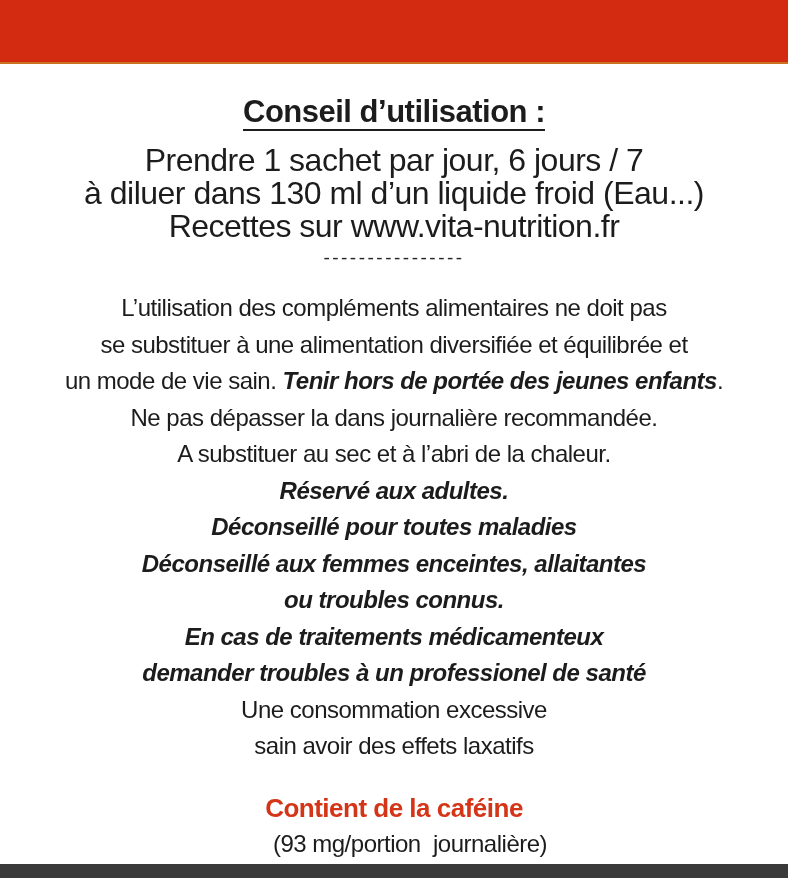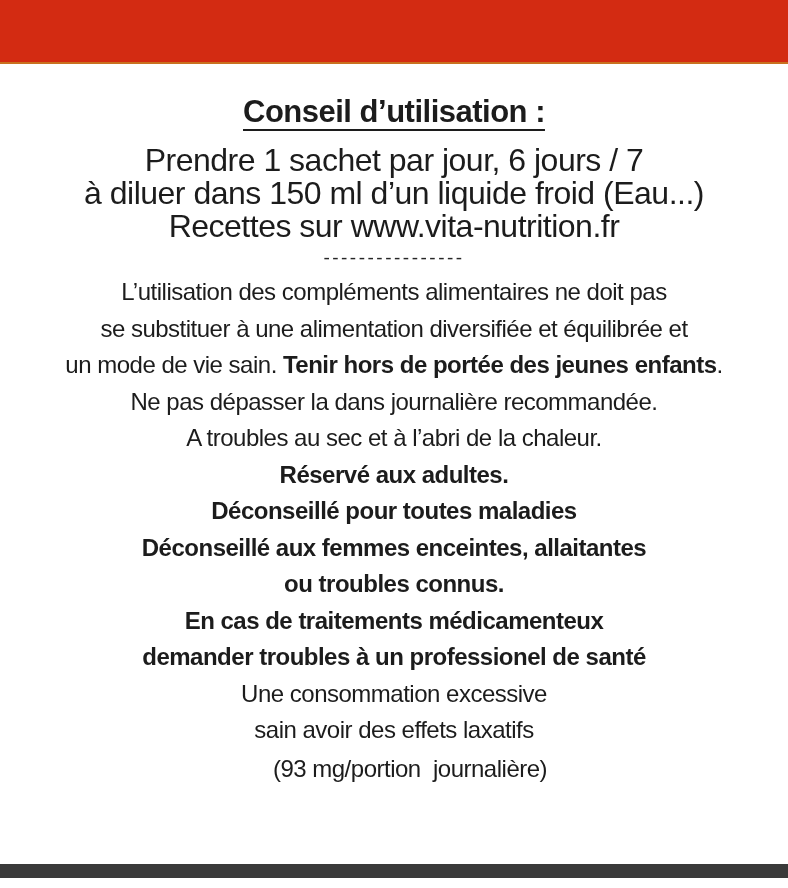--- a/index.html
+++ b/index.html
@@ -48,26 +48,26 @@
     letter-spacing: -0.5px;
   }
   .divider {
     margin-top: 3px;
     font-size: 19px;
     line-height: 24px;
     letter-spacing: 2.5px;
     color: #262626;
   }
   .warnings {
-    margin-top: 4px;
+    margin-top: 20px;
     font-size: 24px;
     line-height: 36.5px;
     letter-spacing: -0.5px;
   }
-  .warnings .b { font-weight: bold; }
+  .warnings .b { font-weight: bold; font-style: italic; }
   .caffeine-heading {
     margin-top: 27px;
     font-size: 26px;
     line-height: 32px;
     font-weight: bold;
     letter-spacing: -0.5px;
   }
   .caffeine-detail {
     margin-top: 4px;
     font-size: 24px;
@@ -82,40 +82,41 @@
 <div class="label-panel">
 
   <div class="top-bar" style="background: rgb(211, 43, 18); border-bottom-color: rgb(201, 113, 31);"></div>
 
   <div>
     <span class="title">Conseil d’utilisation :</span>
   </div>
 
   <div class="usage" id="usage-block">
       <div>Prendre 1 sachet par jour, 6 jours / 7</div>
-      <div>à diluer dans 150 ml d’un liquide froid (Eau...)</div>
+      <div>à diluer dans 130 ml d’un liquide froid (Eau...)</div>
       <div>Recettes sur www.vita-nutrition.fr</div>
     </div>
 
   <div class="divider">----------------</div>
 
   <div class="warnings" id="warnings-block">
       <div><span>L’utilisation des compléments alimentaires ne doit pas</span></div>
       <div><span>se substituer à une alimentation diversifiée et équilibrée et</span></div>
       <div><span>un mode de vie sain. </span><span class="b">Tenir hors de portée des jeunes enfants</span><span>.</span></div>
       <div><span>Ne pas dépasser la dans journalière recommandée.</span></div>
-      <div><span>A troubles au sec et à l’abri de la chaleur.</span></div>
+      <div><span>A substituer au sec et à l’abri de la chaleur.</span></div>
       <div><span class="b">Réservé aux adultes.</span></div>
       <div><span class="b">Déconseillé pour toutes maladies</span></div>
       <div><span class="b">Déconseillé aux femmes enceintes, allaitantes</span></div>
       <div><span class="b">ou troubles connus.</span></div>
       <div><span class="b">En cas de traitements médicamenteux</span></div>
       <div><span class="b">demander troubles à un professionel de santé</span></div>
       <div><span>Une consommation excessive</span></div>
       <div><span>sain avoir des effets laxatifs</span></div>
     </div>
 
+  <div class="caffeine-heading" style="color: rgb(212, 53, 23);">Contient de la caféine</div>
 
   <div class="caffeine-detail">(93 mg/portion &nbsp;journalière)</div>
 
   <div class="bottom-bar" style="background: rgb(58, 58, 58);"></div>
 
 </div>
 
 </body></html>

